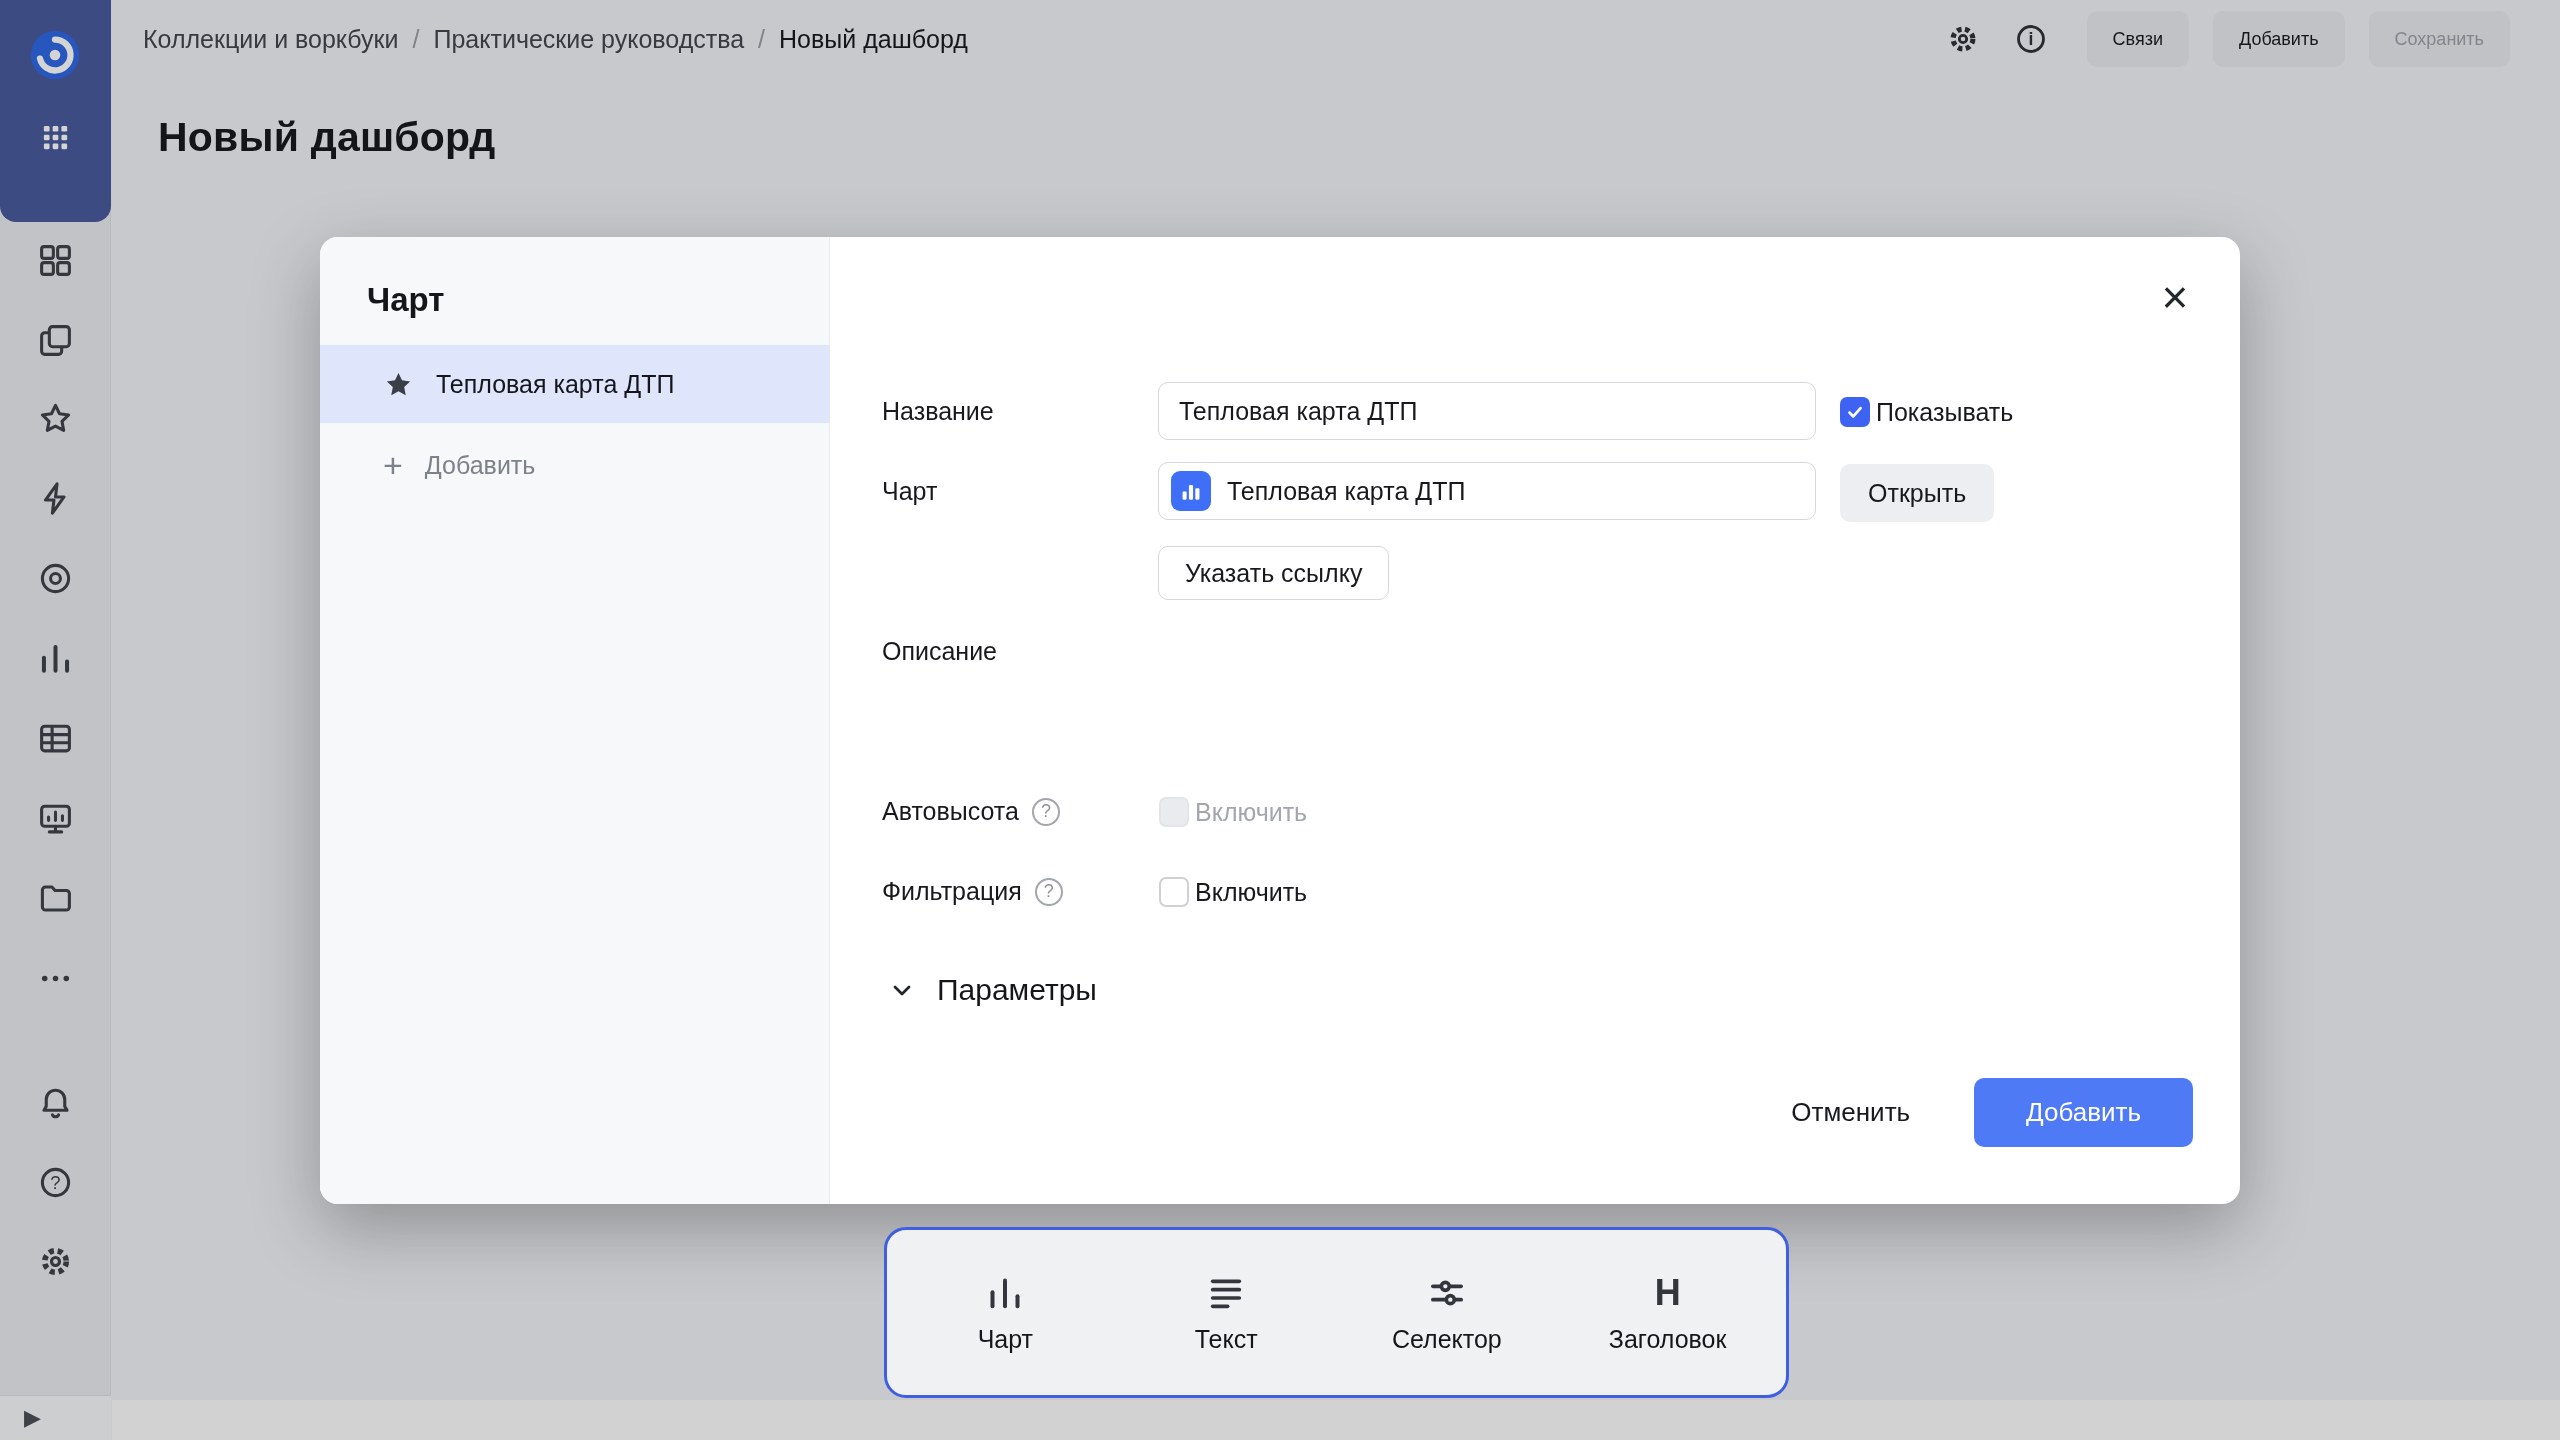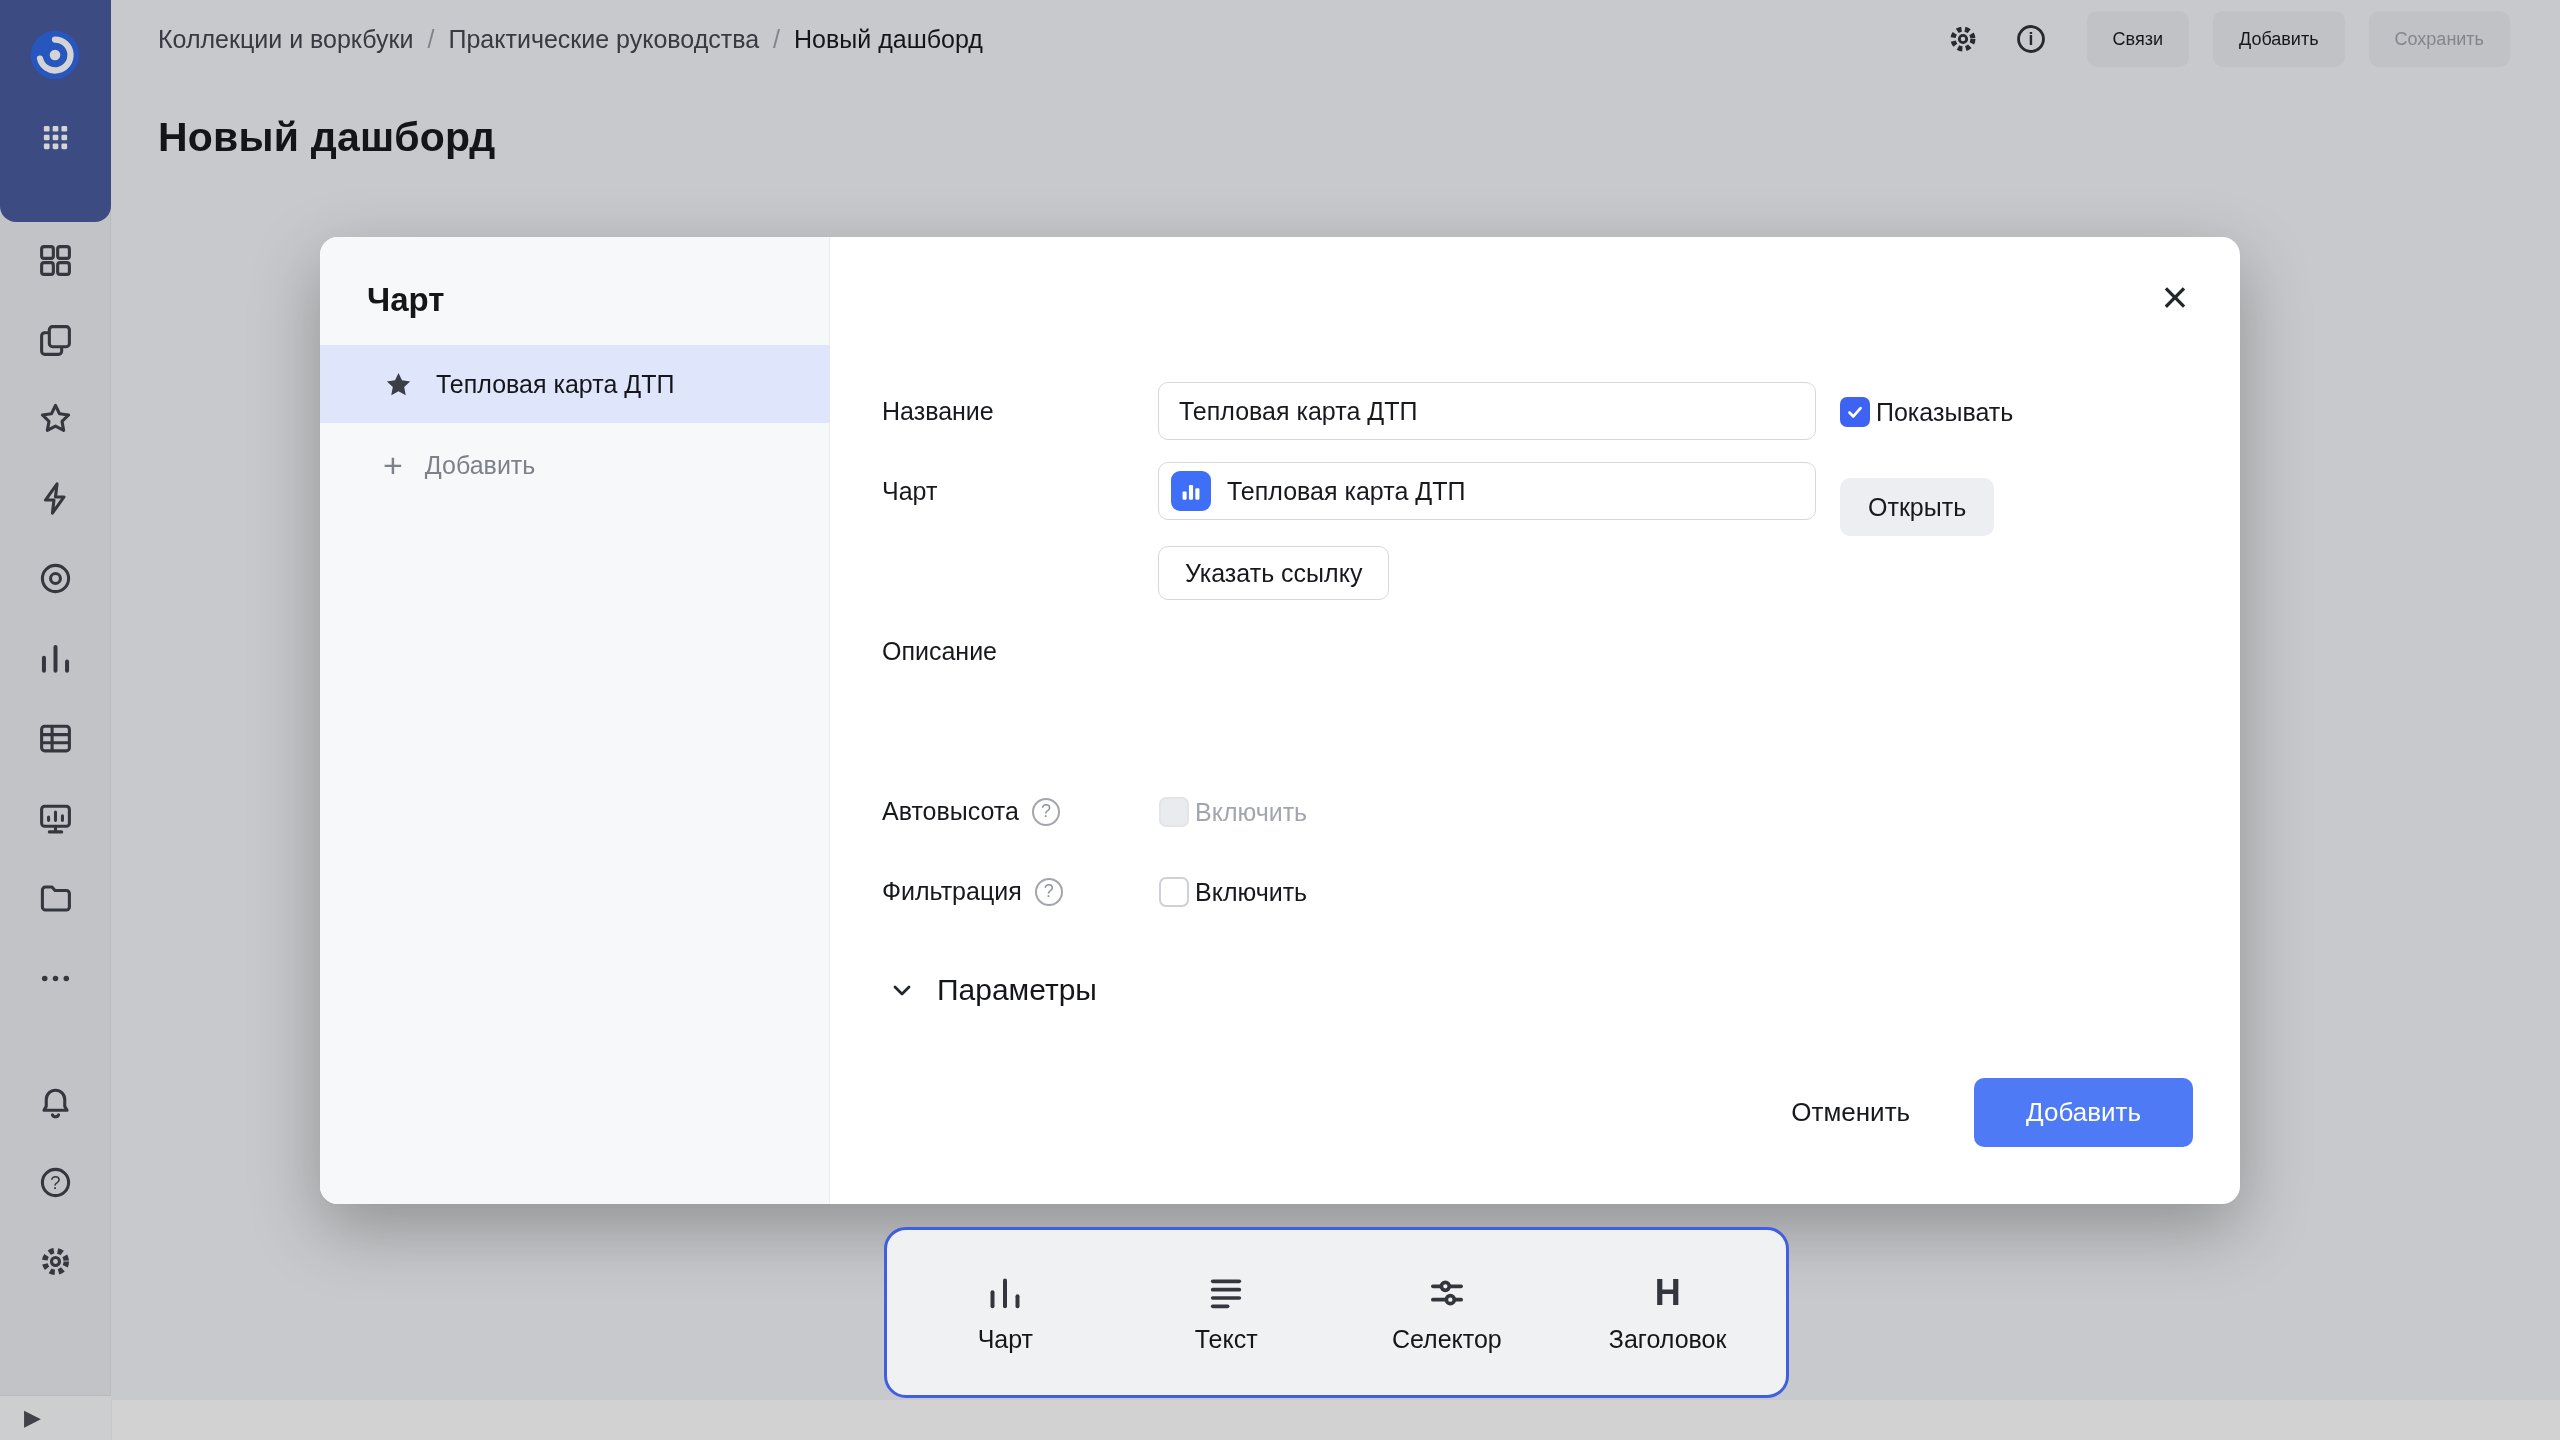--- a/index.html
+++ b/index.html
@@ -10,21 +10,21 @@
   
   .sidebar { position:absolute; left:0; top:0; width:111px; height:1440px; background:#e9ebee; border-right:1px solid #dfe1e4; z-index:1; }
   .logo-block { position:absolute; left:0; top:0; width:111px; height:222px; background:#46599b; border-radius:0 0 16px 16px; }
   .logo-circle { position:absolute; left:26px; top:26px; width:58px; height:58px; }
   .apps-grid { position:absolute; left:40px; top:122px; width:31px; height:31px; }
   .nav-icon { position:absolute; left:0; width:111px; height:44px; display:flex; align-items:center; justify-content:center; color:#3c4046; cursor:pointer; }
   .nav-icon svg { width:37px; height:37px; }
   .sidebar-footer { position:absolute; left:0; bottom:0; width:111px; height:45px; background:#f7f8f9; border-top:1px solid #dcdee2; display:flex; align-items:center; padding-left:24px; color:#4a4e55; font-size:22px; }
 
   
-  .header { position:absolute; left:111px; top:0; right:0; height:78px; display:flex; align-items:center; padding:0 50px 0 47px; }
+  .header { position:absolute; left:111px; top:0; right:0; height:78px; display:flex; align-items:center; padding:0 50px 0 32px; }
   .breadcrumbs { display:flex; align-items:center; gap:14px; font-size:25px; }
   .crumb { color:#40444b; cursor:pointer; }
   .crumb.current { color:#15171b; }
   .crumb-sep { color:#9a9da4; }
   .hdr-spacer { flex:1; }
   .hdr-actions { display:flex; align-items:center; gap:24px; }
   .hdr-icon { width:44px; height:44px; display:flex; align-items:center; justify-content:center; color:#2c2f34; cursor:pointer; }
   .hdr-icon svg { width:34px; height:34px; }
   .hdr-btn { height:56px; padding:0 26px; border-radius:10px; background:#e7e9ec; font-size:18px; color:#17191d; display:flex; align-items:center; cursor:pointer; }
   .hdr-btn.disabled { color:#9da0a8; cursor:default; }
@@ -271,21 +271,21 @@
       <div class="input-like" style="top:225px">
         <span class="chart-badge">
           <svg viewBox="0 0 24 24" fill="#fff">
             <rect x="4.2" y="12.5" width="3.8" height="7.5" rx="1"></rect>
               <rect x="10.1" y="6.5" width="3.8" height="13.5" rx="1"></rect>
               <rect x="16" y="9.5" width="3.8" height="10.5" rx="1"></rect>
           </svg>
         </span>
         <span class="input-like-text">Тепловая карта ДТП</span>
       </div>
-      <div class="gray-btn" style="top:241px">Открыть</div>
+      <div class="gray-btn" style="top:227px">Открыть</div>
 
       <div class="outline-btn" style="top:309px">Указать ссылку</div>
 
       <div class="f-label" style="top:400px">
         <span>Описание</span>
       </div>
 
       <div class="f-label" style="top:560px">
         <span>Автовысота</span>
         <span class="help-circle">?</span>

